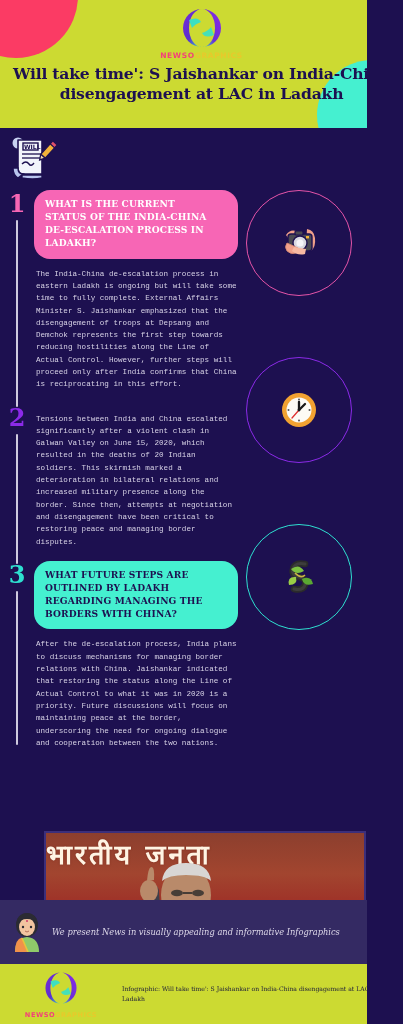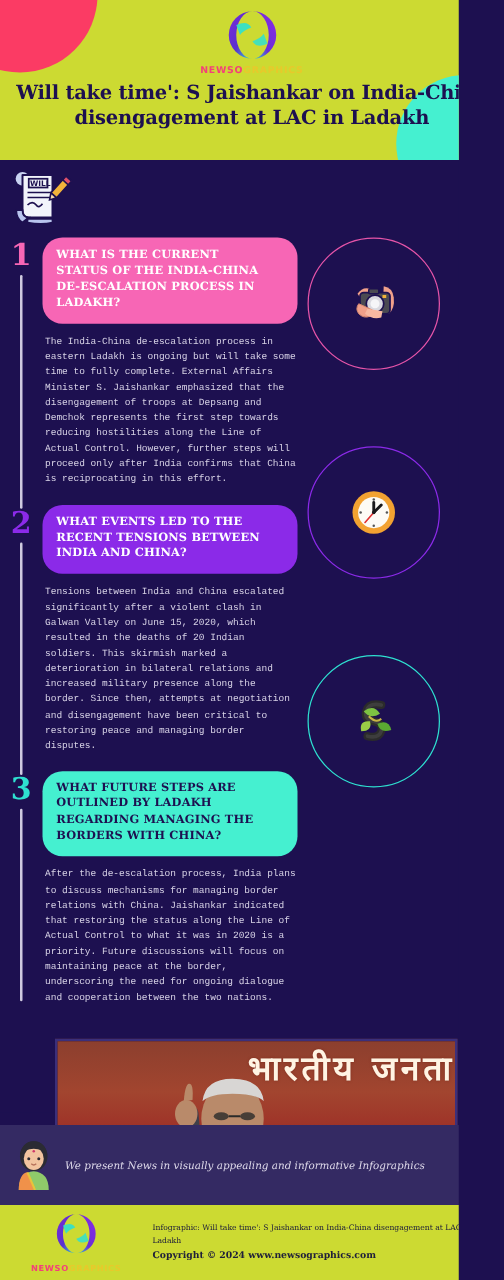--- a/index.html
+++ b/index.html
@@ -43,21 +43,21 @@
 
   .side-icons{position:absolute;left:246px;top:62px;width:150px;}
   .circ{position:relative;width:104px;height:104px;border-radius:50%;display:flex;align-items:center;justify-content:center;}
   .circ.c1{border:1.6px solid #e554a8;margin-bottom:61px;}
   .circ.c2{border:1.6px solid #8b2ae8;margin-bottom:61px;}
   .circ.c3{border:1.6px solid #2ee0d0;}
 
   
   .photo{position:absolute;left:44px;top:703px;width:318px;height:175px;border:2px solid #3c2f7a;overflow:hidden;background:#5a2020;}
   .ph-banner{position:absolute;left:0;top:0;width:100%;height:74px;background:linear-gradient(180deg,#8c3f2e 0%,#a2452f 55%,#9e2f27 100%);}
-  .ph-hindi{position:absolute;left:0;top:2px;width:100%;text-align:right;color:#fff4e3;
+  .ph-hindi{position:absolute;left:0;top:2px;width:100%;text-align:left;color:#fff4e3;
     font-family:"DejaVu Sans", sans-serif;font-weight:bold;font-size:27px;letter-spacing:3px;
     text-shadow:0 0 2px #7a2a1c;}
   .ph-red{position:absolute;left:0;top:74px;width:100%;height:44px;background:#8e2b2c;}
   .ph-dark{position:absolute;left:0;bottom:0;width:100%;height:72px;background:linear-gradient(180deg,#3a3440 0%,#232027 100%);}
 
   
   .tagline{position:absolute;left:0;top:900px;width:403px;height:64px;background:#342a63;display:flex;align-items:center;}
   .tag-text{color:#ded9ea;font-family:"DejaVu Serif", serif;font-size:8.3px;margin-left:8px;font-style:italic;}
 
   
@@ -135,21 +135,20 @@
           <p class="answer">The India-China de-escalation process in eastern Ladakh is ongoing but will take some time to fully complete. External Affairs Minister S. Jaishankar emphasized that the disengagement of troops at Depsang and Demchok represents the first step towards reducing hostilities along the Line of Actual Control. However, further steps will proceed only after India confirms that China is reciprocating in this effort.</p>
         </div>
       </div>
 
       <div class="qa">
         <div class="num-col">
           <span class="num" style="color:#8b2ae8">2</span>
           <span class="num-line"></span>
         </div>
         <div class="text-col">
-          <span class="pill p2">WHAT EVENTS LED TO THE RECENT TENSIONS BETWEEN INDIA AND CHINA?</span>
           <p class="answer">Tensions between India and China escalated significantly after a violent clash in Galwan Valley on June 15, 2020, which resulted in the deaths of 20 Indian soldiers. This skirmish marked a deterioration in bilateral relations and increased military presence along the border. Since then, attempts at negotiation and disengagement have been critical to restoring peace and managing border disputes.</p>
         </div>
       </div>
 
       <div class="qa last">
         <div class="num-col">
           <span class="num" style="color:#2ee0d0">3</span>
           <span class="num-line"></span>
         </div>
         <div class="text-col">
@@ -290,17 +289,16 @@
         <path d="M22 3 A19 19 0 0 1 22 41 A13 19 0 0 0 22 3 Z" fill="url(#fgr)"></path>
         <path d="M9 14 Q18 10 21 16 Q15 18 12 22 Z" fill="#2ee0d0" opacity=".9"></path>
         <path d="M34 29 Q25 33 22 27 Q28 25 31 21 Z" fill="#2ee0d0" opacity=".85"></path>
       </svg>
       <div class="foot-word">
         <span class="lw-a">NEWSO</span><span class="lw-b">GRAPHICS</span>
       </div>
     </div>
     <div class="foot-txt">
       <div>Infographic: Will take time': S Jaishankar on India-China disengagement at LAC in Ladakh</div>
-      <div class="foot-line2">Copyright © 2024 www.newsographics.com</div>
     </div>
   </div>
 
 </div>
 
 </body></html>

